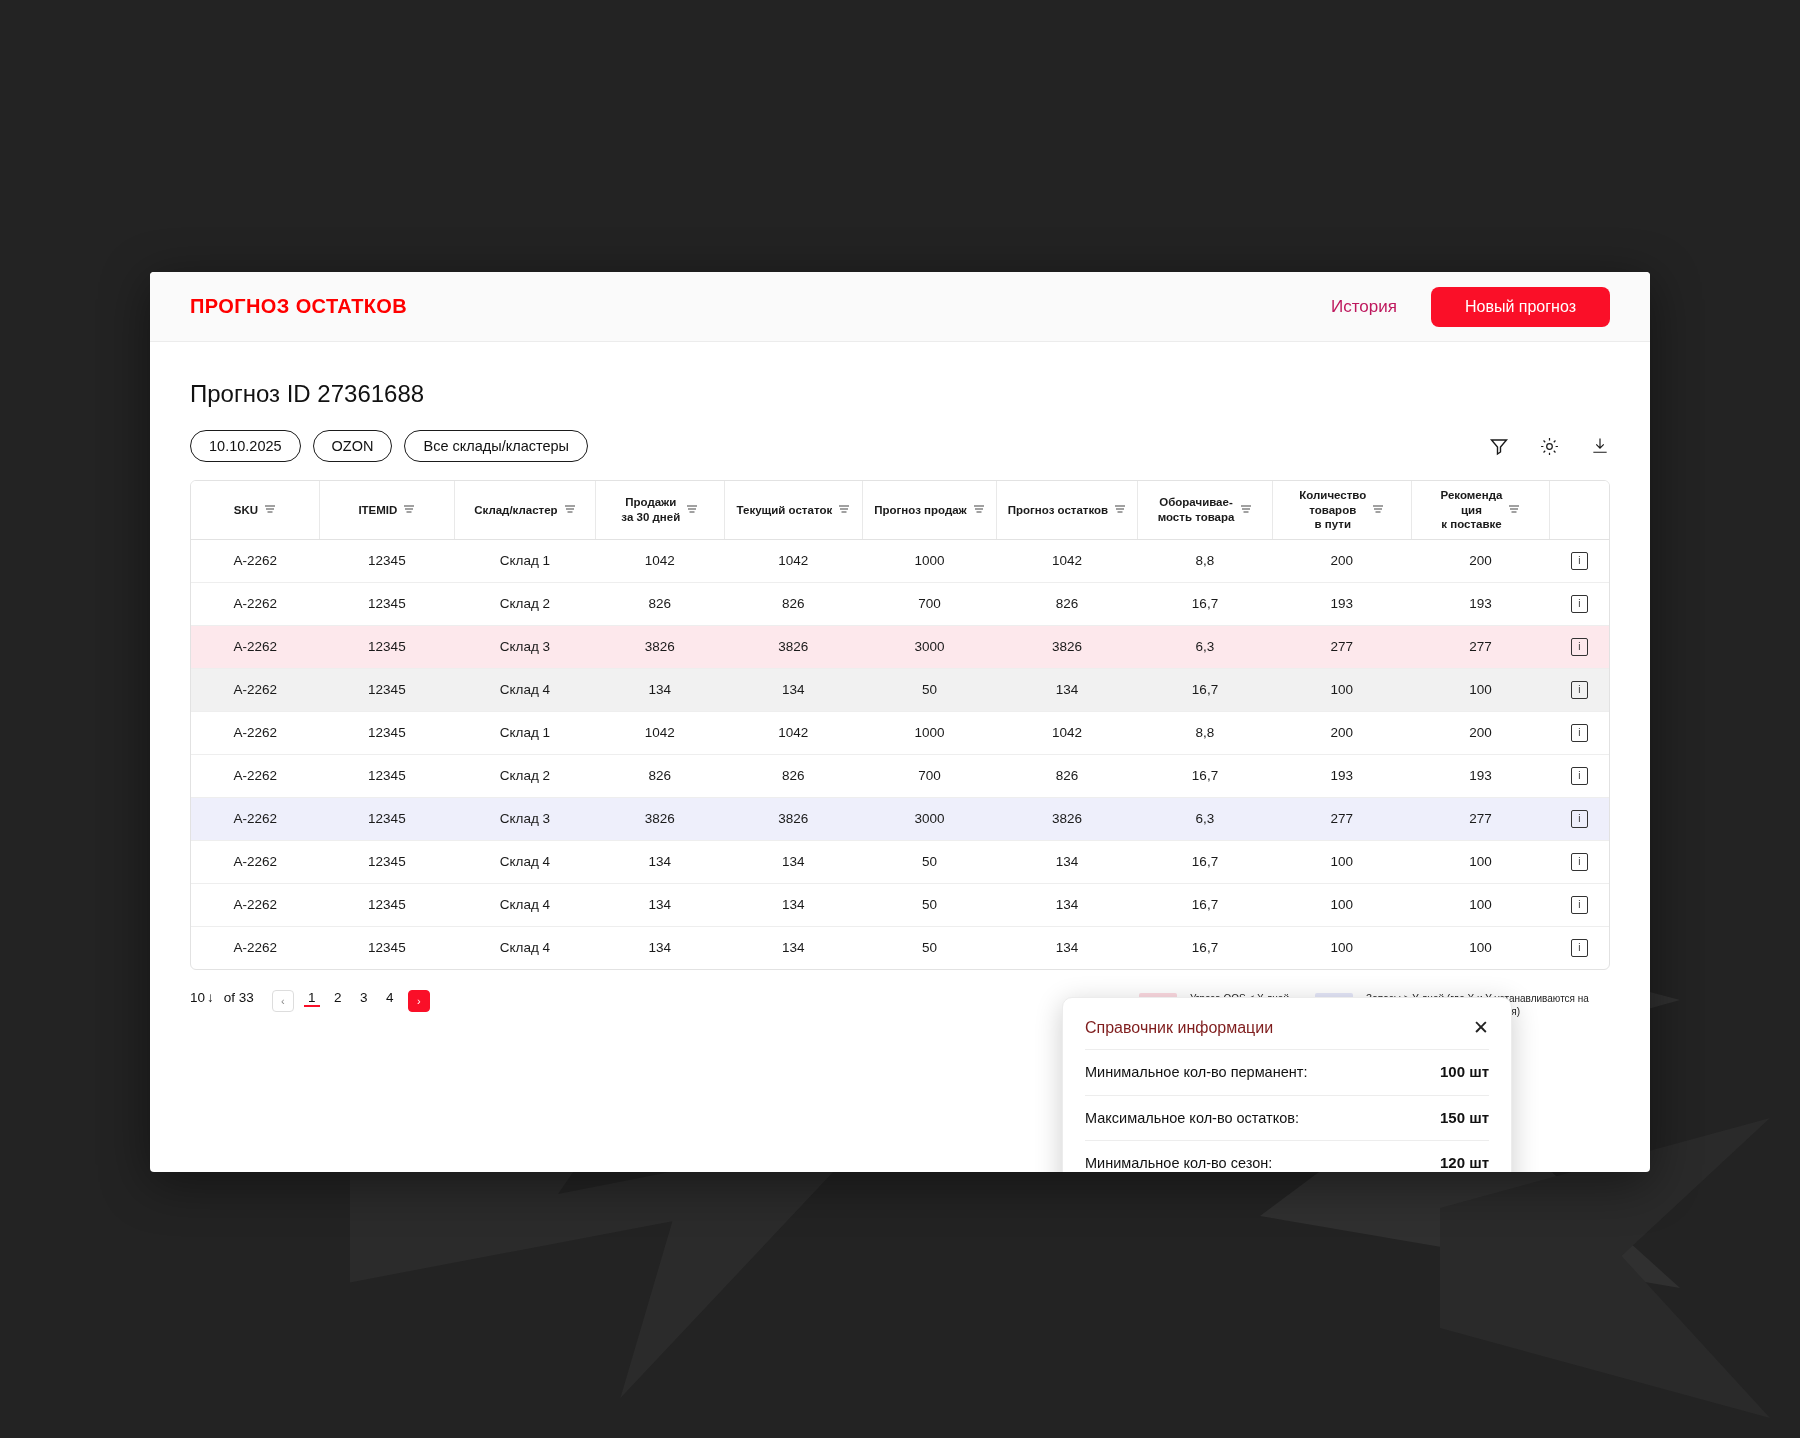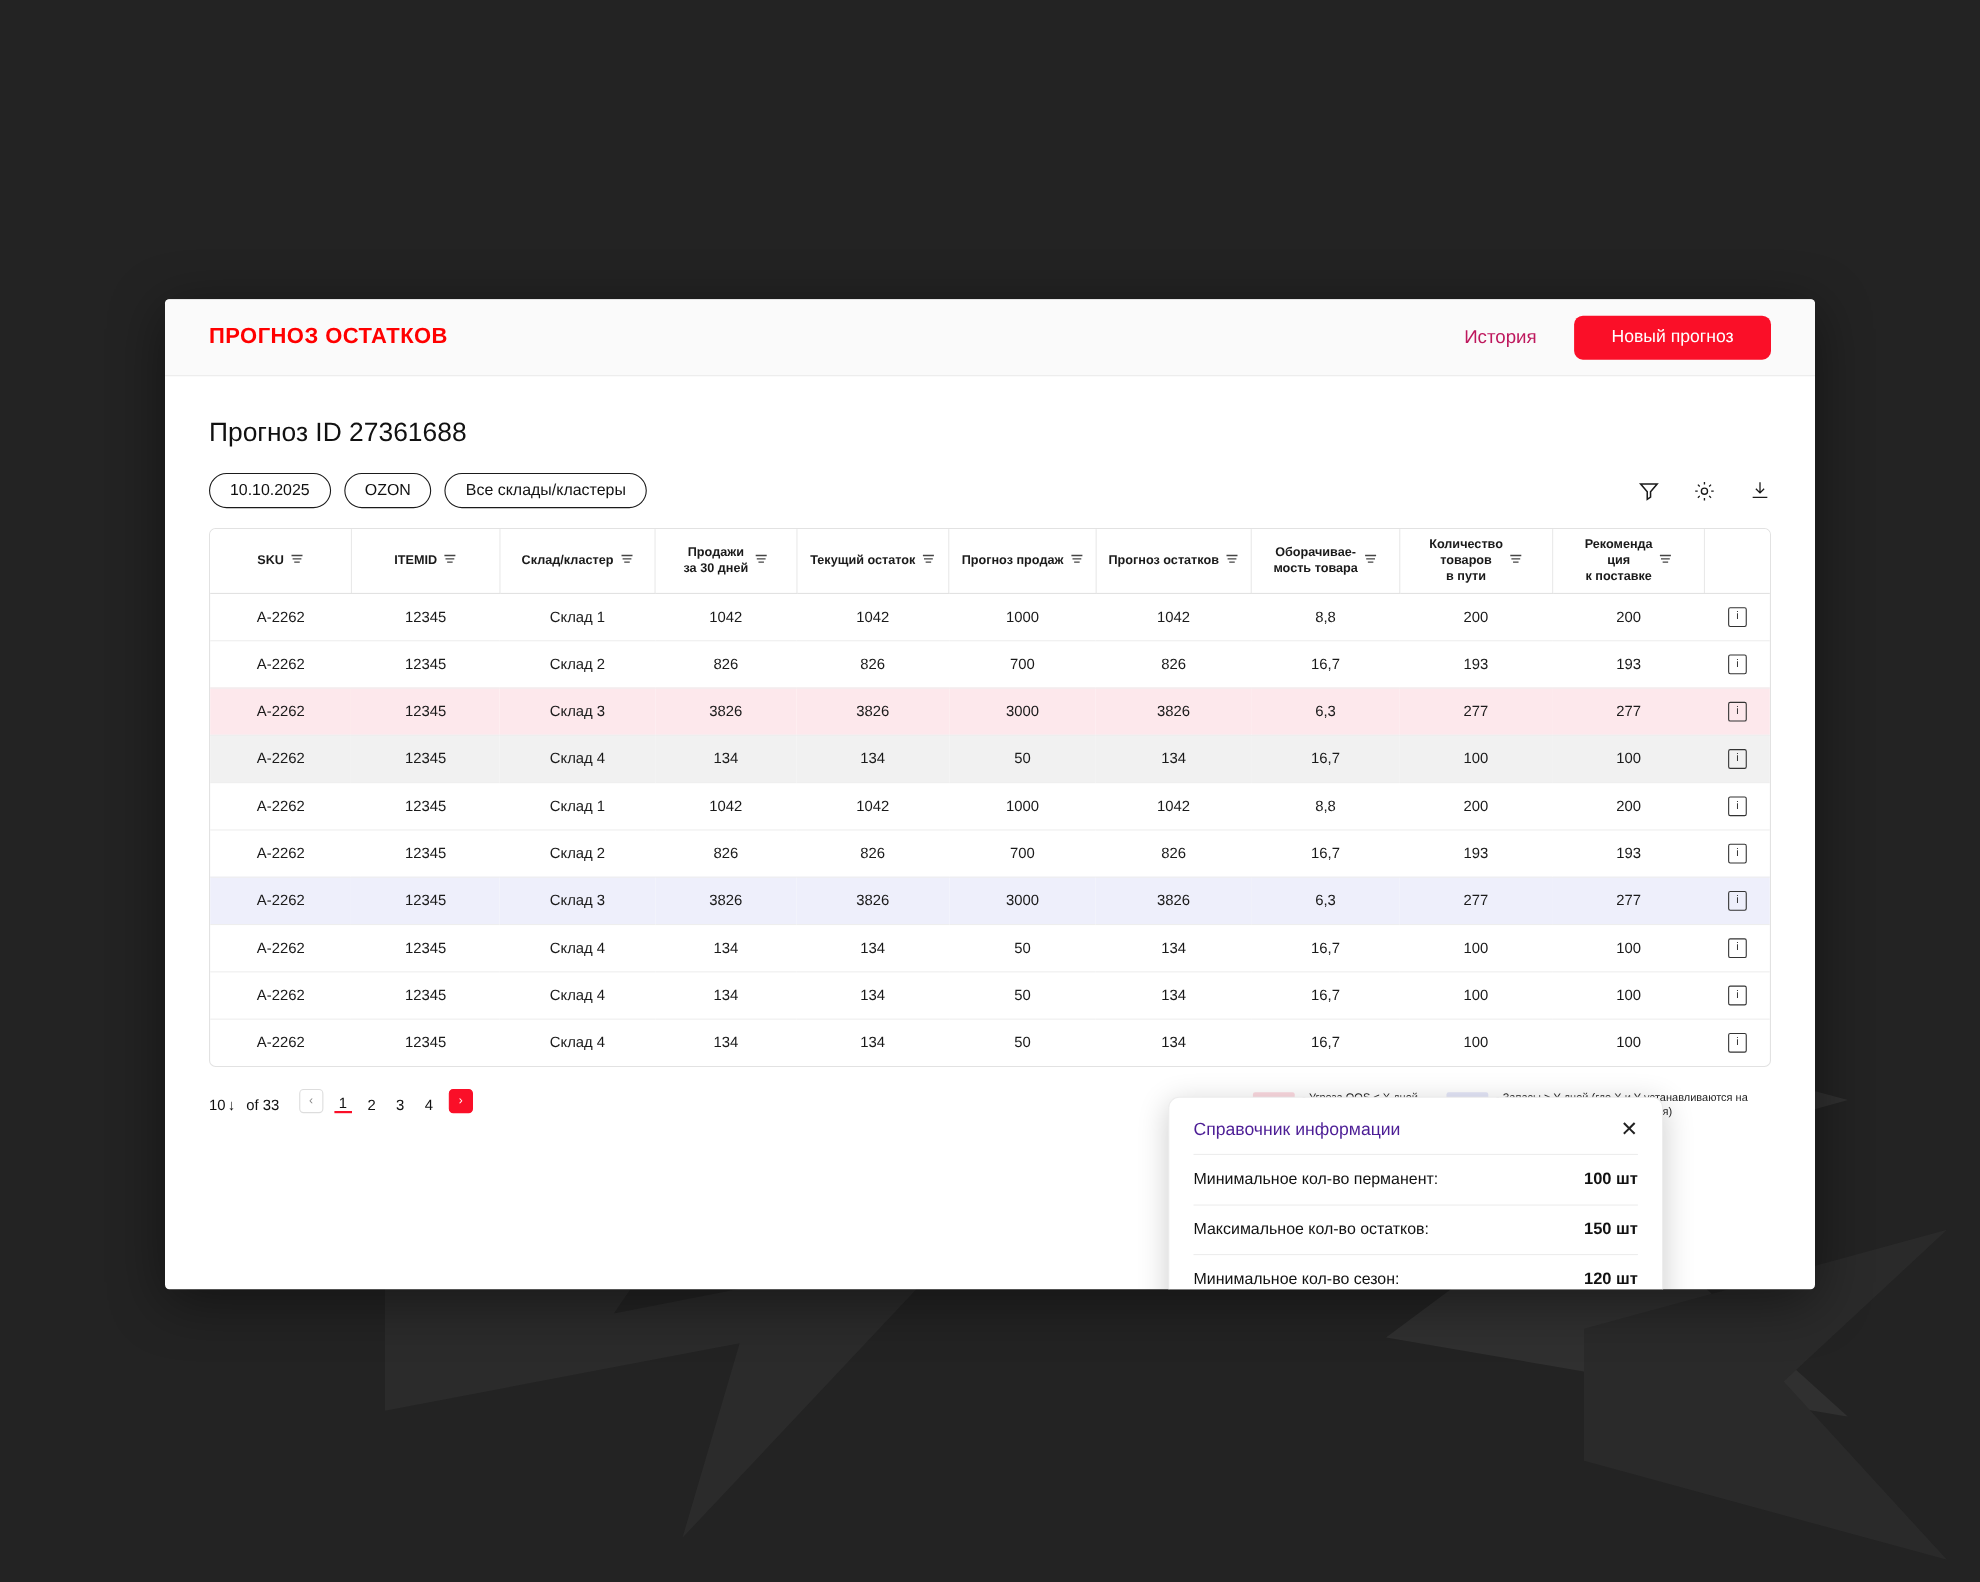--- a/index.html
+++ b/index.html
@@ -168,21 +168,21 @@
     cursor: pointer;
     line-height: 1;
   }
 
   
   .footer {
     display: flex; align-items: flex-start;
     margin-top: 20px;
     font-size: 13px;
   }
-  .pager { display: flex; align-items: flex-end; gap: 10px; }
+  .pager { display: flex; align-items: flex-start; gap: 10px; }
   .per-page {
     display: inline-flex; align-items: center; gap: 2px;
     cursor: pointer; color: #111; font-size: 13.5px;
   }
   .of-total { color: #111; font-size: 13.5px; margin-right: 8px; }
   .pg-btn {
     width: 22px; height: 22px;
     border: 1px solid #ddd; border-radius: 4px;
     display: inline-flex; align-items: center; justify-content: center;
     background: #fff; color: #888; font-size: 11px; cursor: pointer;
@@ -215,21 +215,21 @@
     border-radius: 10px;
     box-shadow: 0 6px 28px rgba(0,0,0,0.20);
     border: 1px solid #ececec;
     padding: 6px 22px 12px 22px;
     z-index: 20;
   }
   .pop-head {
     display: flex; align-items: center;
     padding: 14px 0 12px 0;
   }
-  .pop-title { font-size: 16px; color: #4c1d95; }
+  .pop-title { font-size: 16px; color: #7f1d1d; }
   .pop-close {
     margin-left: auto; cursor: pointer;
     font-size: 19px; color: #222; line-height: 1;
   }
   .pop-row {
     display: flex; align-items: flex-start; gap: 16px;
     border-top: 1px solid #ededed;
     padding: 13px 0 12px 0;
   }
   .pop-label { font-size: 14.5px; color: #111; line-height: 1.35; }

